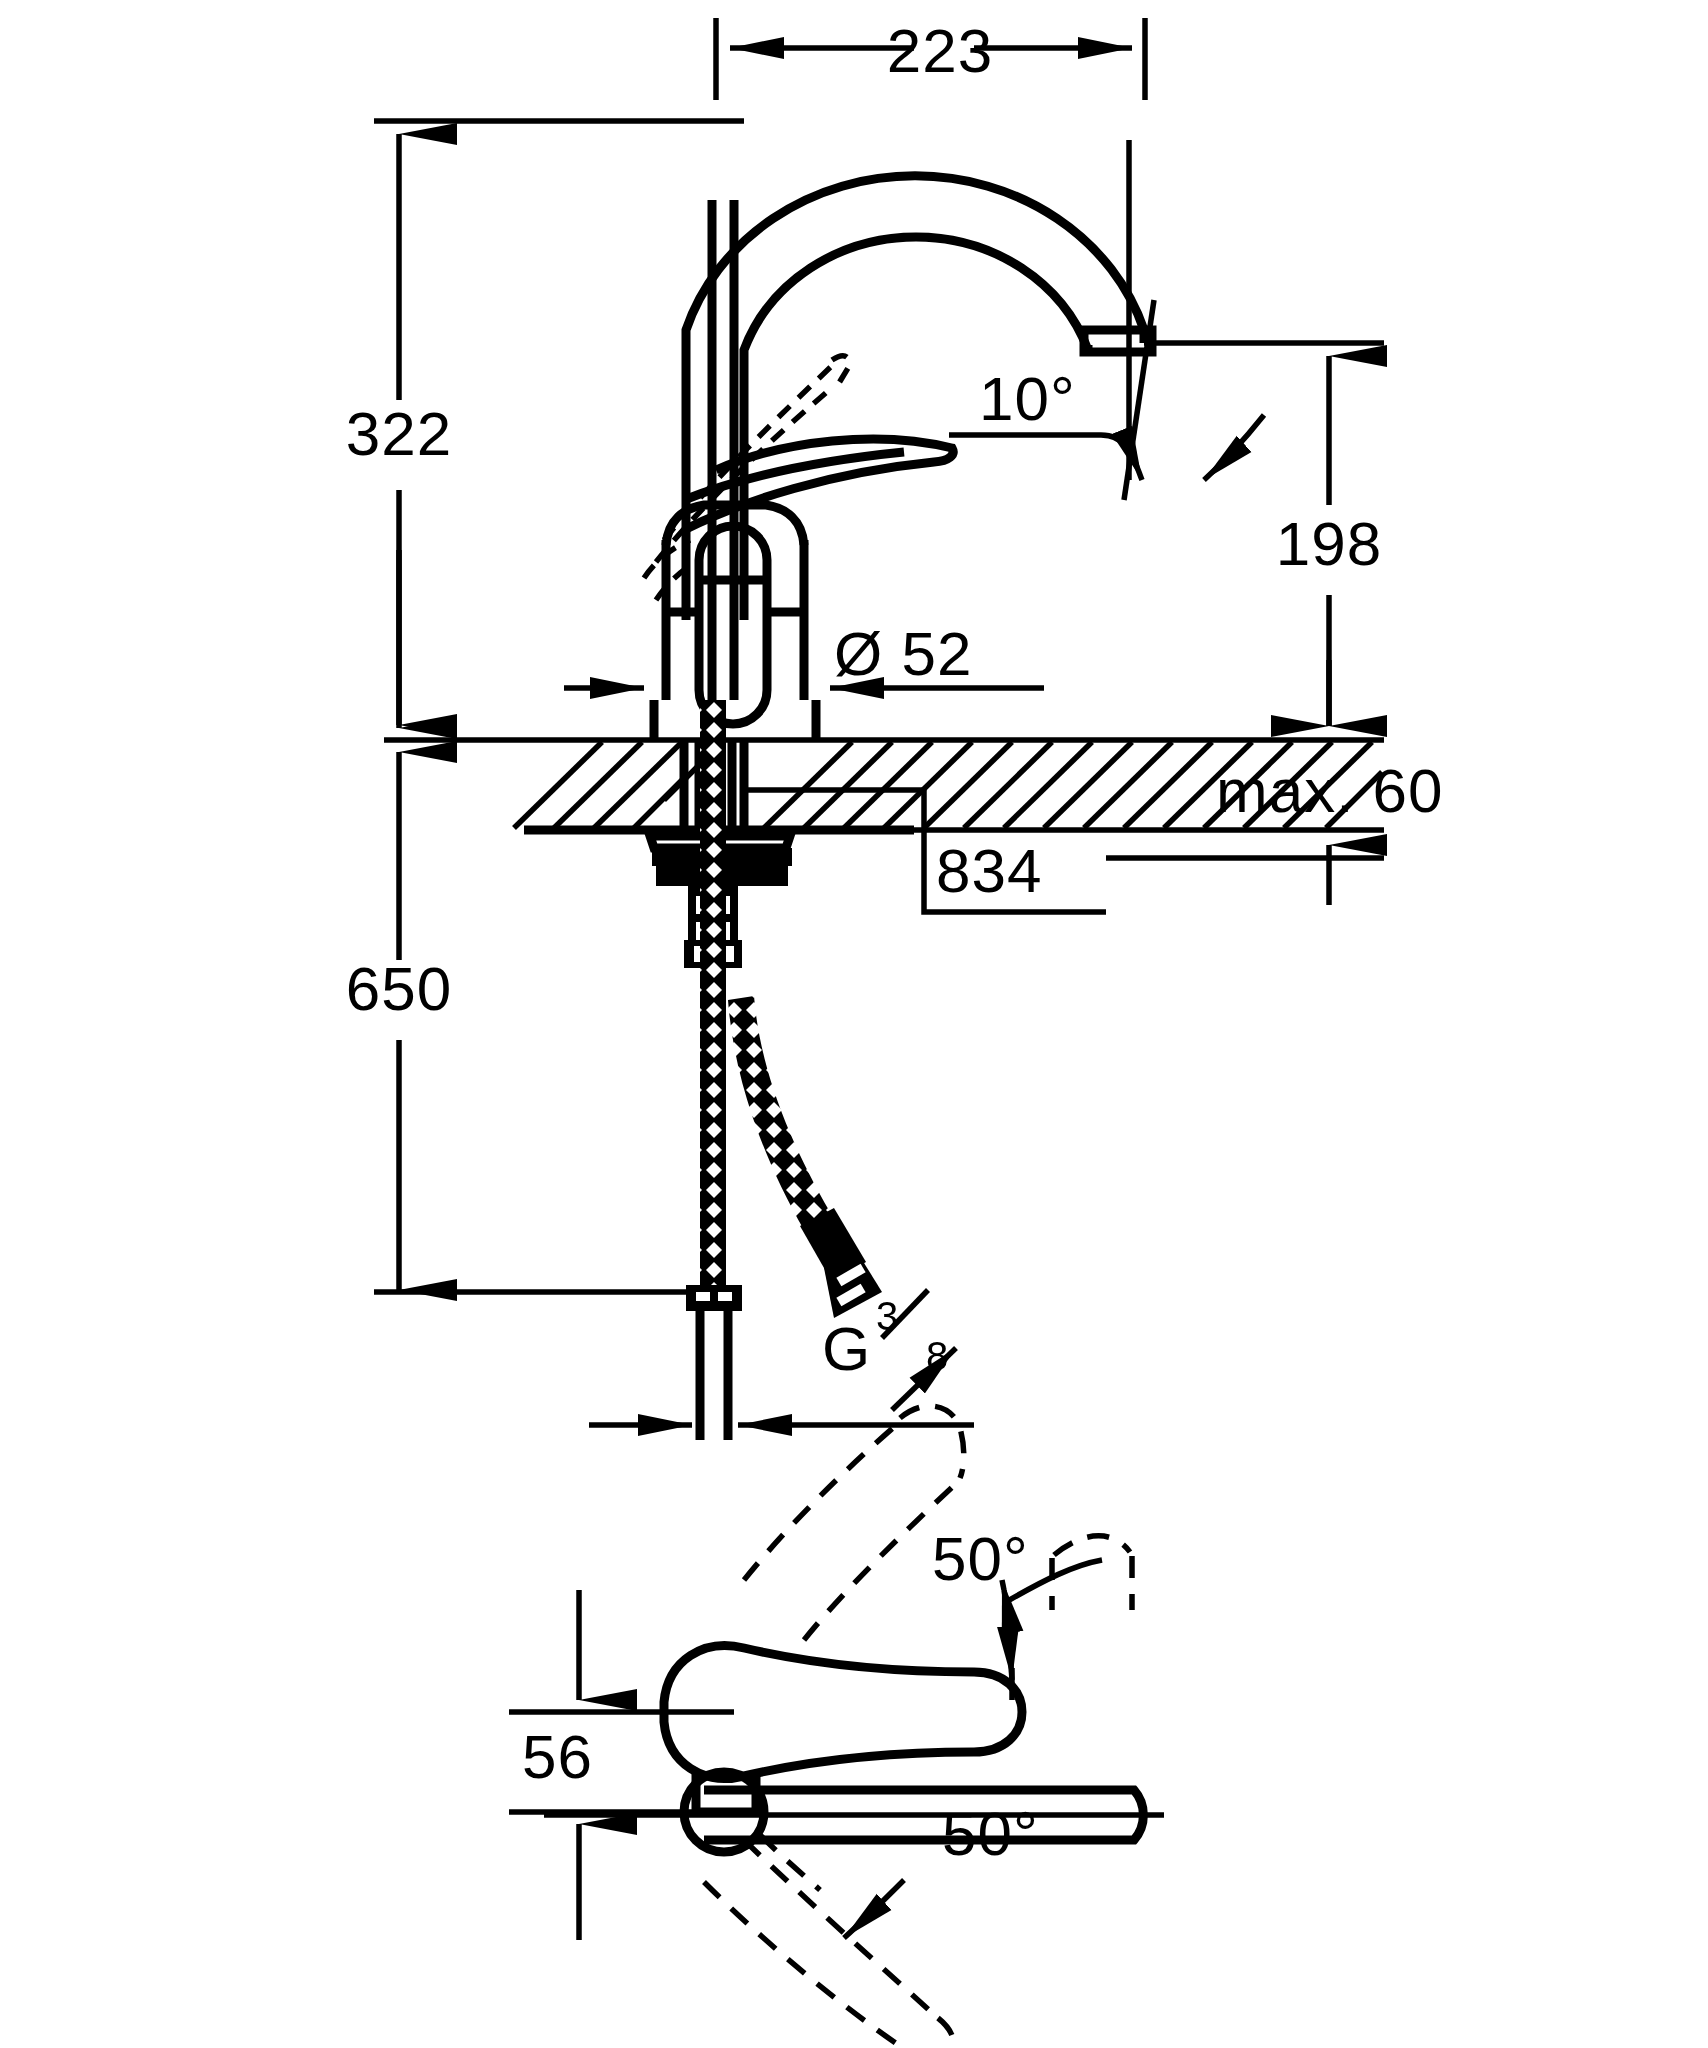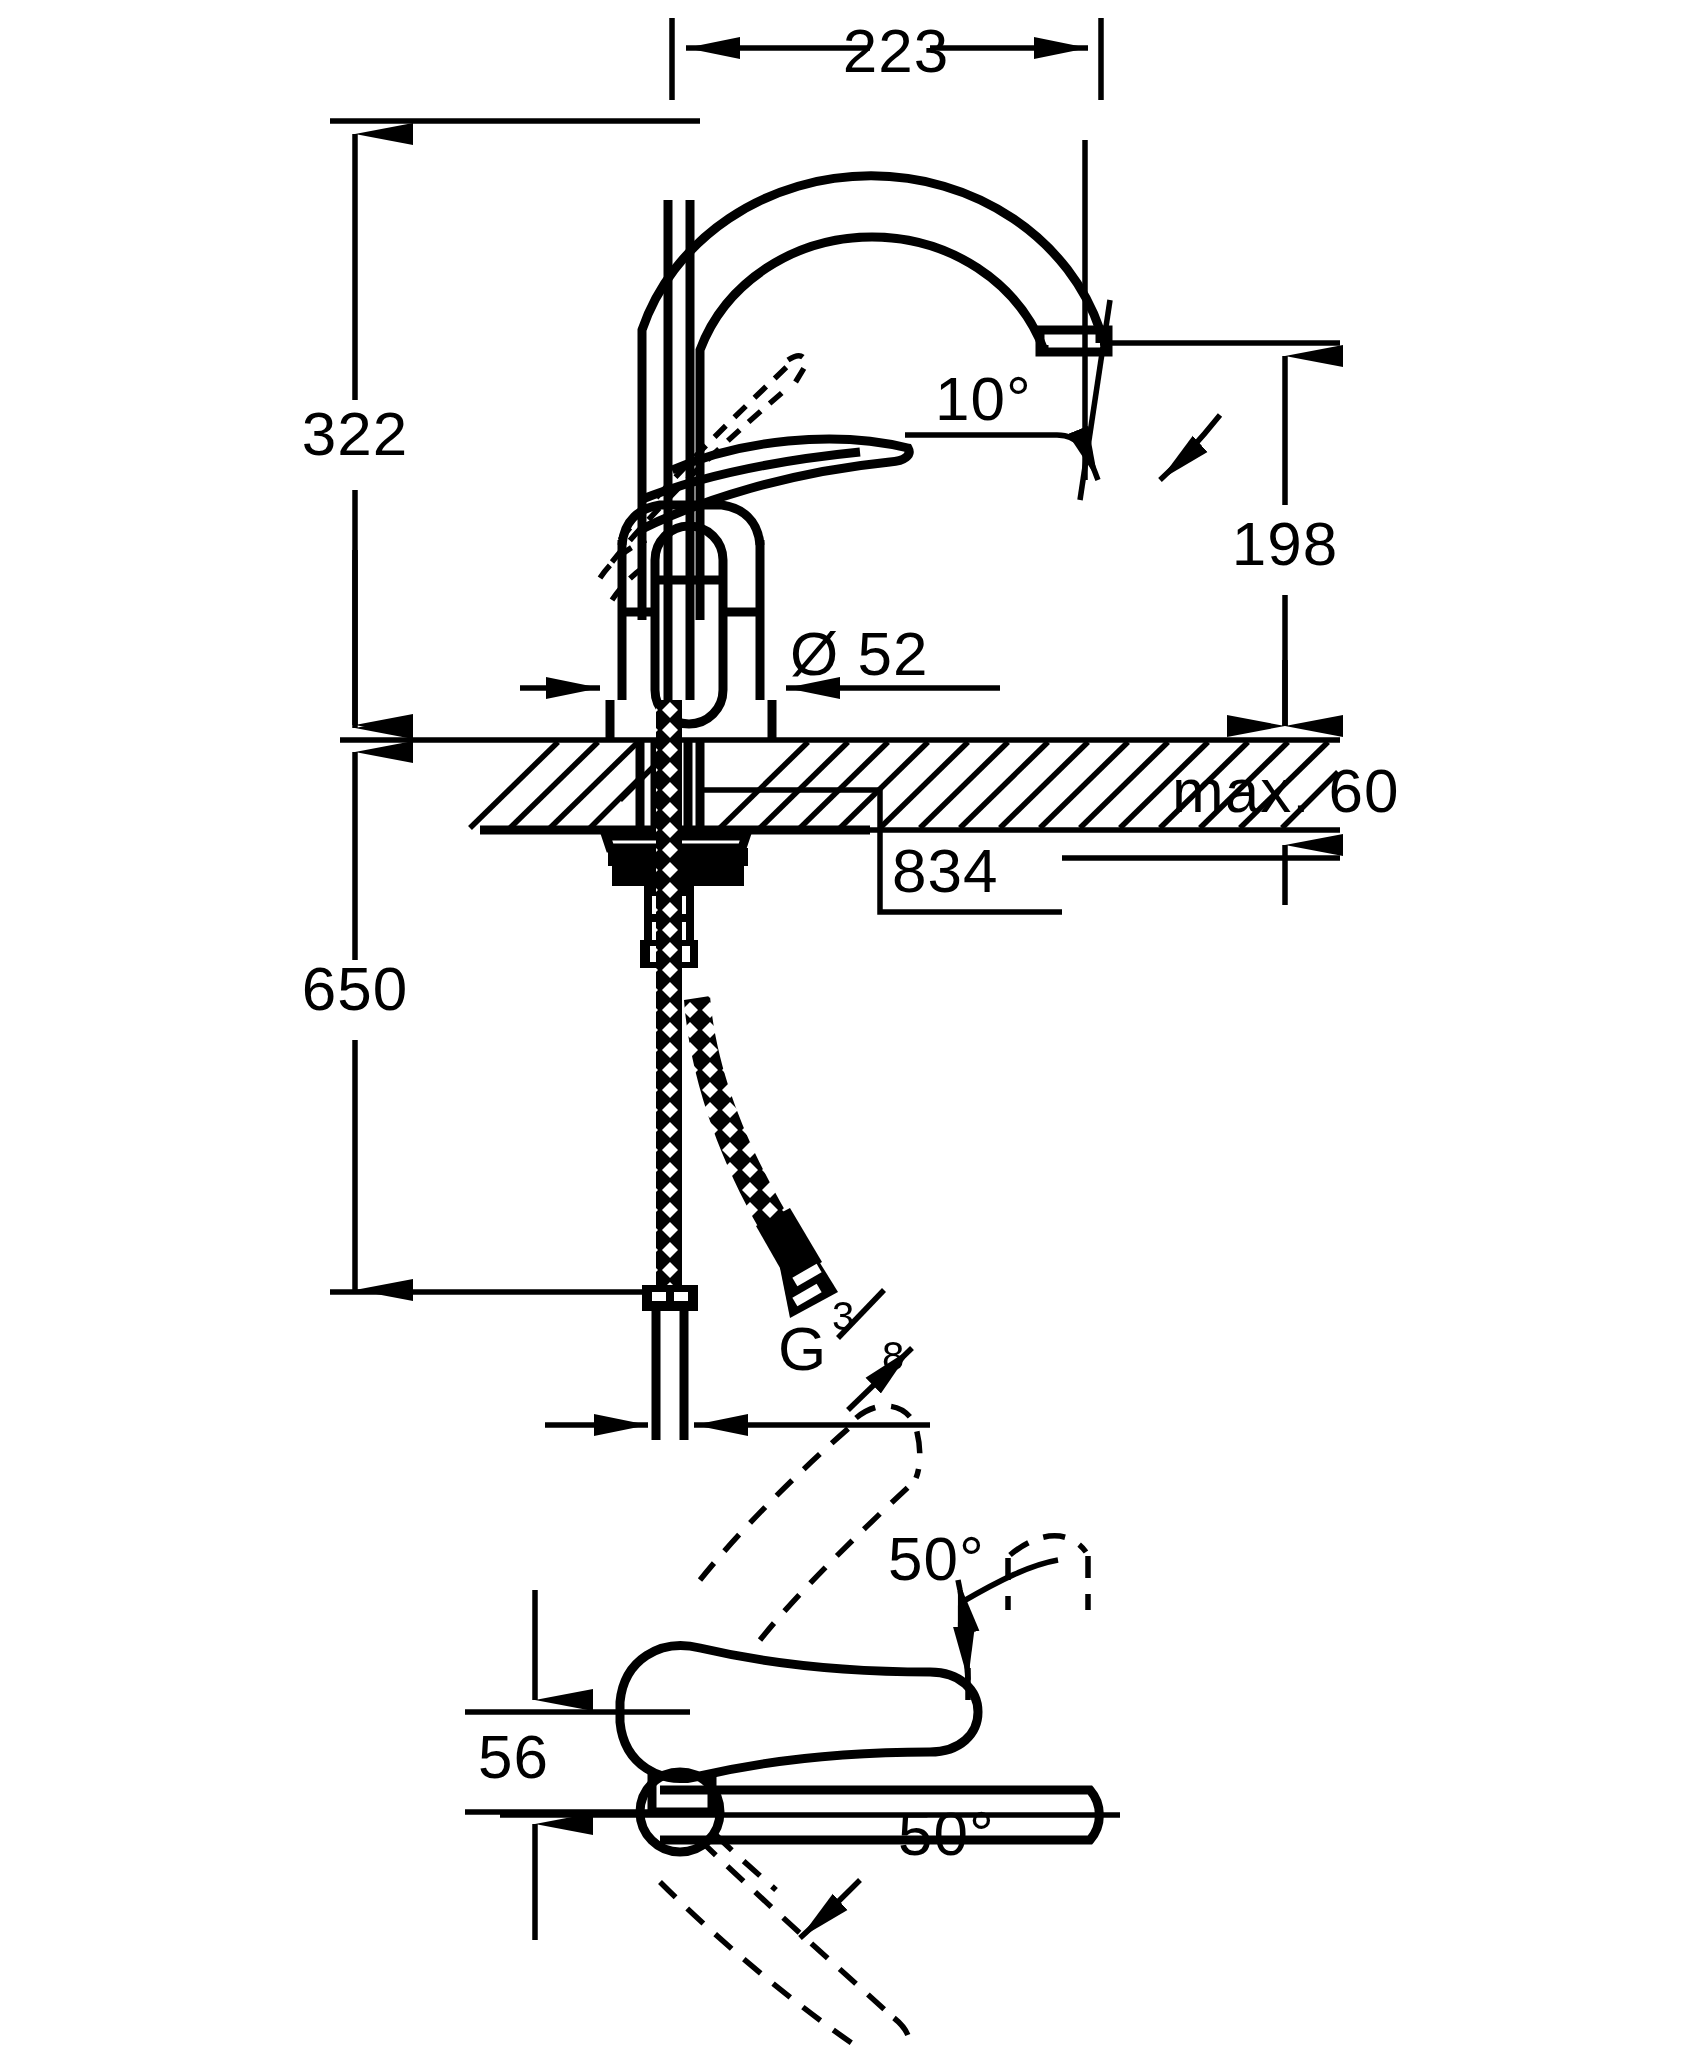--- a/index.html
+++ b/index.html
@@ -9,20 +9,21 @@
   }
   body {
     font-family: "Liberation Sans", sans-serif;
   }
   #page {
     position: relative;
     width: 1448px;
     height: 2048px;
     background: #ffffff;
     overflow: hidden;
+    margin-left: 44px;
   }
   svg#drawing {
     position: absolute;
     left: 0;
     top: 0;
     width: 1708px;
     height: 2048px;
     display: block;
   }
   .dim-text {

